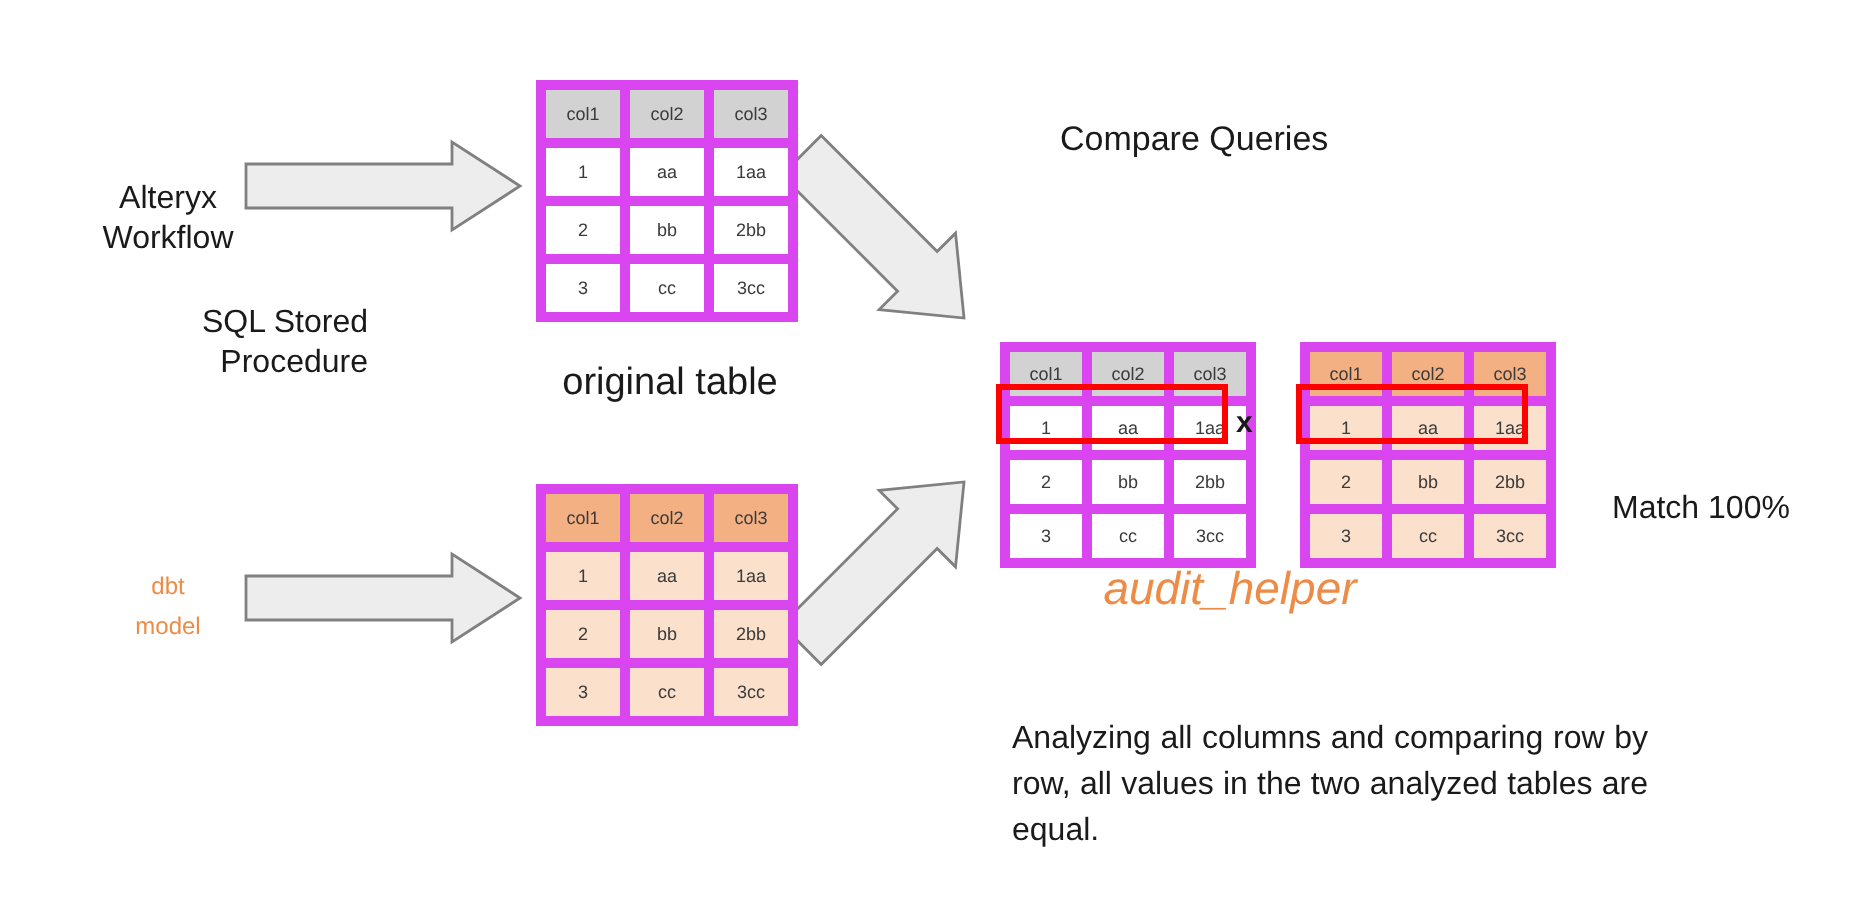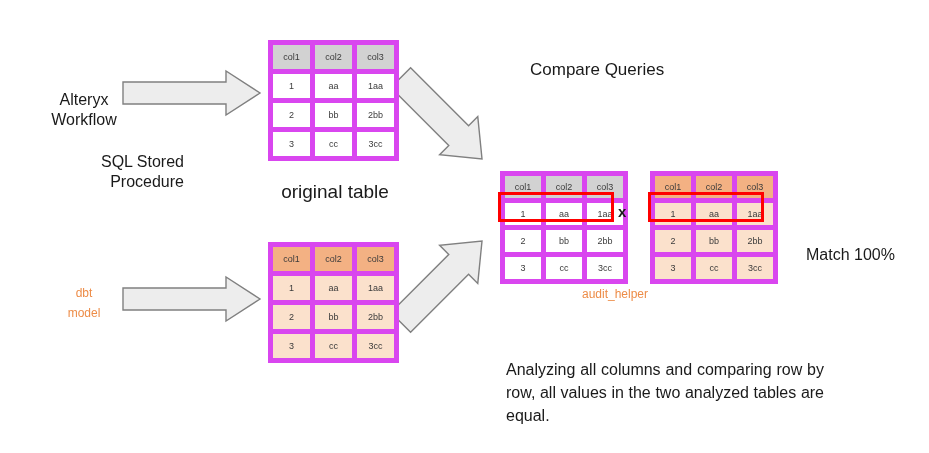--- a/index.html
+++ b/index.html
@@ -64,21 +64,22 @@
   #label-refactored-table {
     left: 248px; top: 341px;
     width: 155px;
     text-align: center;
     font-size: 15px;
   }
   #label-audit-helper {
     left: 520px; top: 284px;
     width: 190px;
     text-align: center;
-    font-size: 12px;
+    font-size: 23px;
+    font-style: italic;
   }
   #label-match {
     left: 806px; top: 203px;
     font-size: 16px;
   }
   #paragraph-summary {
     left: 506px; top: 358px;
     width: 318px;
     font-size: 16px;
     line-height: 23px;

